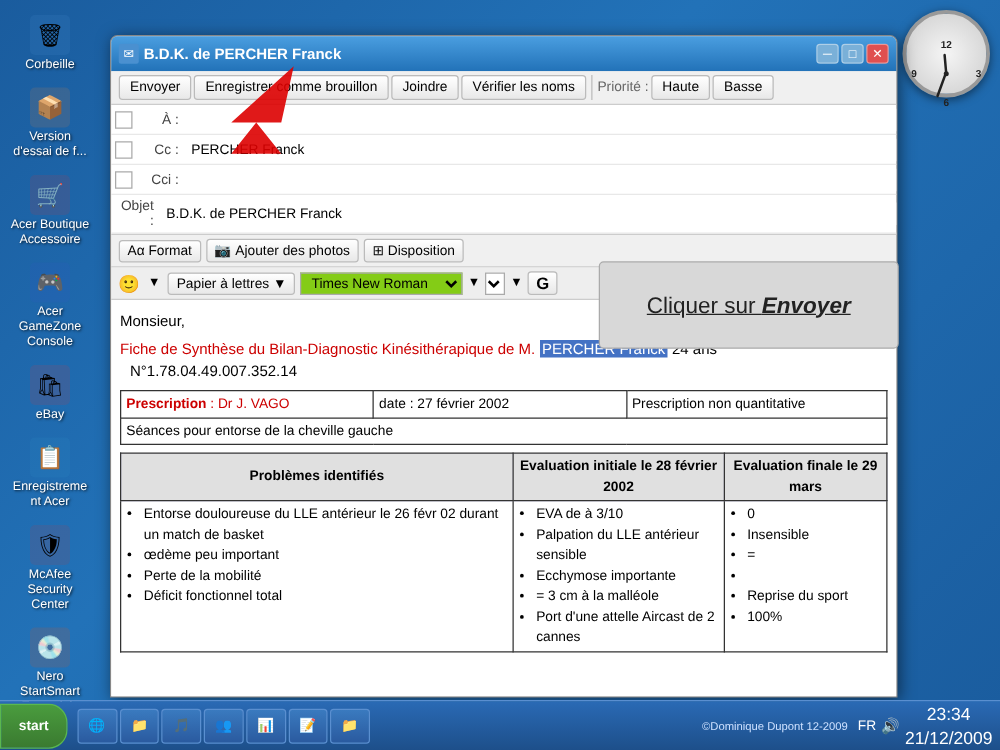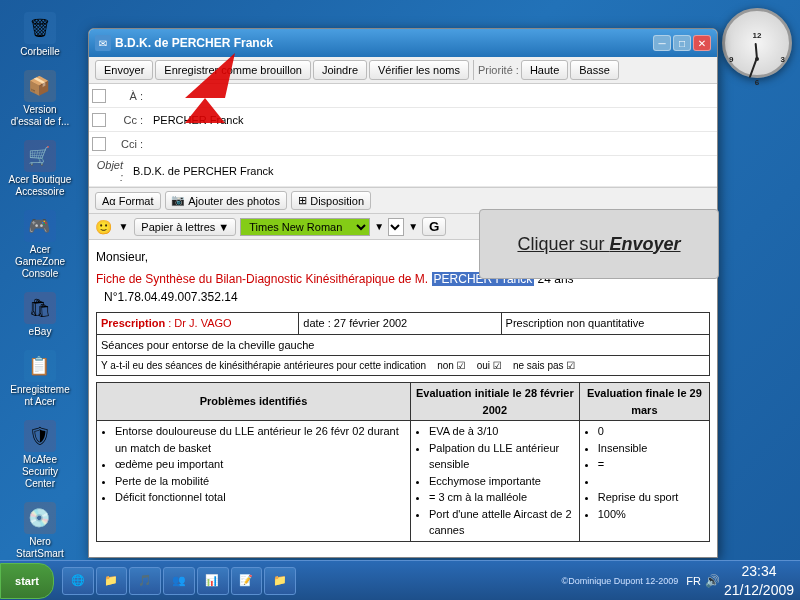--- a/index.html
+++ b/index.html
@@ -533,21 +533,21 @@
         <div class="field-checkbox"></div>
         <span class="field-label">Cc :</span>
         <input class="field-input" value="PERCHER Franck" style="">
       </div>
       <div class="field-row">
         <div class="field-checkbox"></div>
         <span class="field-label">Cci :</span>
         <input class="field-input" value="" style="">
       </div>
       <div class="field-row">
-        <span class="field-label" style="width:40px;padding-right:6px;font-style:italic;">Objet :</span>
+        <span class="field-label" style="width:40px;padding-right:6px;">Objet :</span>
         <input class="field-input" value="B.D.K. de PERCHER Franck" style="">
       </div>
     </div>
 
     <div class="format-toolbar">
       <button class="format-btn">
         <span>Aα</span>
         <span>Format</span>
       </button>
       <button class="format-btn">
@@ -589,31 +589,20 @@
 
       <table class="doc-table">
         <tbody>
             <tr>
           <td style="width:33%"><span class="red-text"><strong>Prescription</strong> : Dr J. VAGO</span></td>
           <td style="width:33%"><span>date :  27 février 2002</span></td>
           <td style="width:34%"><span>Prescription non quantitative</span></td>
         </tr>
         <tr>
           <td colspan="3">Séances pour entorse de la cheville gauche</td>
-        </tr>
-        <tr>
-          <td colspan="3" style="font-size:10px;">
-            <span>Y a-t-il eu des séances de kinésithérapie antérieures pour cette indication</span>
-            &nbsp;&nbsp;
-            <span>non ☑</span>
-            &nbsp;&nbsp;
-            <span>oui ☑</span>
-            &nbsp;&nbsp;
-            <span>ne sais pas ☑</span>
-          </td>
         </tr>
       </tbody>
         </table>
 
       <table class="doc-table" style="margin-top:6px;">
         <thead>
           <tr class="doc-section-header">
             <th>Problèmes identifiés</th>
             <th>Evaluation initiale le 28 février 2002</th>
             <th>Evaluation finale le 29 mars</th>

